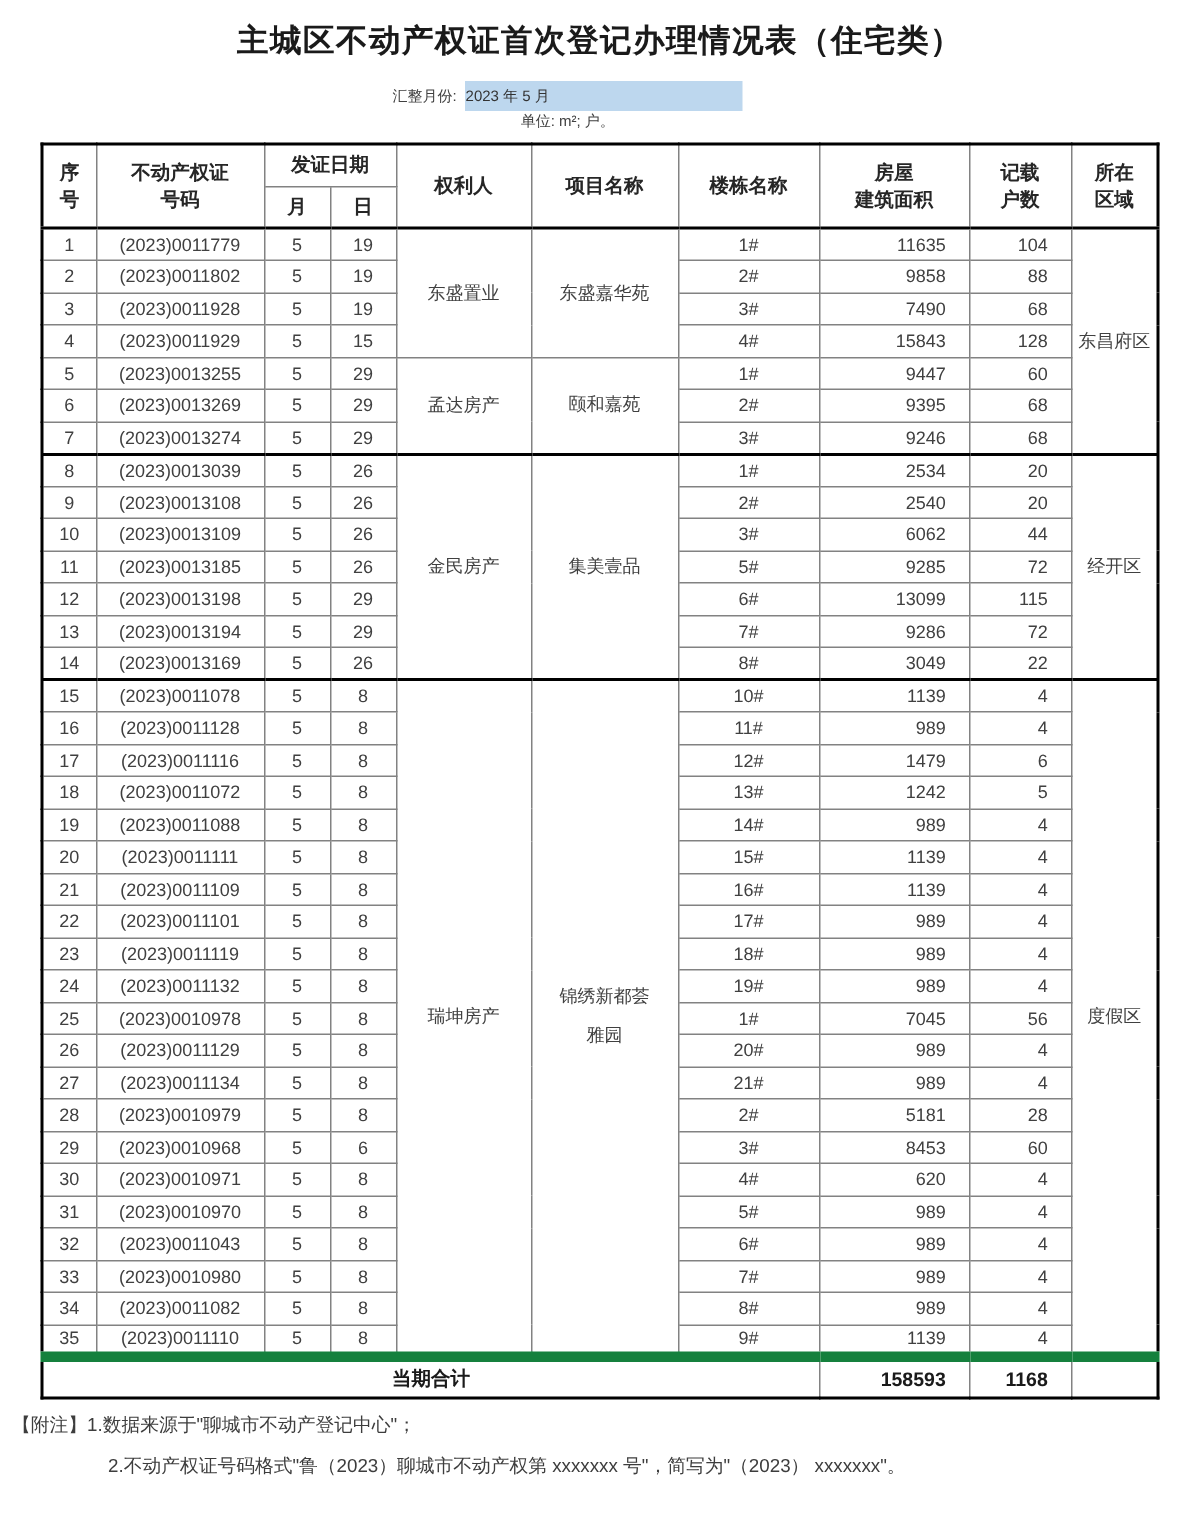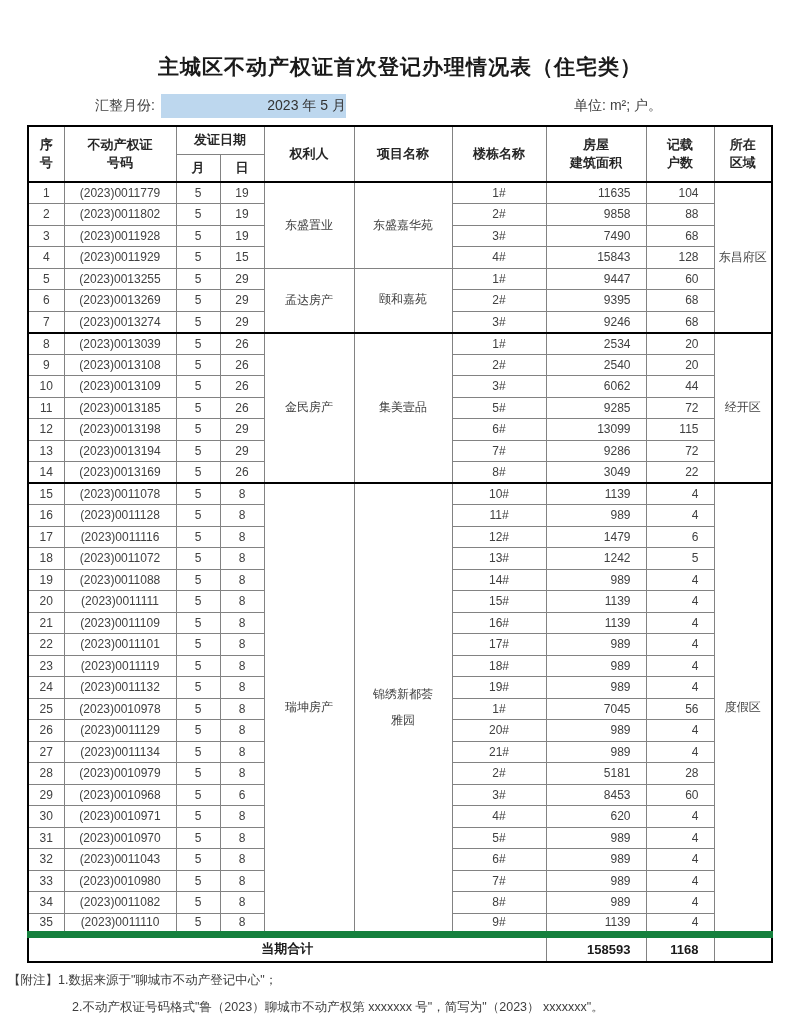--- a/index.html
+++ b/index.html
@@ -4,31 +4,31 @@
 <style>
   * { box-sizing: border-box; }
   html, body { margin: 0; padding: 0; }
   .page {
     width: 800px; height: 1019px; background: #ffffff;
     font-family: "Liberation Sans", "DejaVu Sans", sans-serif;
     overflow: hidden; position: relative;
   }
   .title {
     padding-top: 13px; text-align: center;
-    font-size: 21px; font-weight: 700; color: #1a1a1a; letter-spacing: 1px; margin-top: 40px;
+    font-size: 21px; font-weight: 700; color: #1a1a1a; letter-spacing: 1px;
   }
   .meta {
     display: flex; align-items: center; justify-content: space-between;
     margin: 13px 138px 7px 95px;
-    font-size: 14px; color: #404040;
+    font-size: 10px; color: #404040; flex-direction: column;
   }
   .meta-left { display: flex; align-items: center; }
   .month-box {
     display: inline-block; width: 185px; margin-left: 6px;
-    background: #bdd7ee; text-align: right; padding: 3px 0; color: #333333;
+    background: #bdd7ee; text-align: left; padding: 3px 0; color: #333333;
   }
   table.reg {
     border-collapse: collapse; width: 744px; margin: 0 auto;
     table-layout: fixed; border: 2px solid #000000;
   }
   th, td { border: 1px solid #828282; padding: 0; overflow: hidden; }
   th {
     font-size: 13px; font-weight: 700; color: #262626;
     white-space: pre-line; line-height: 1.35; text-align: center;
   }

